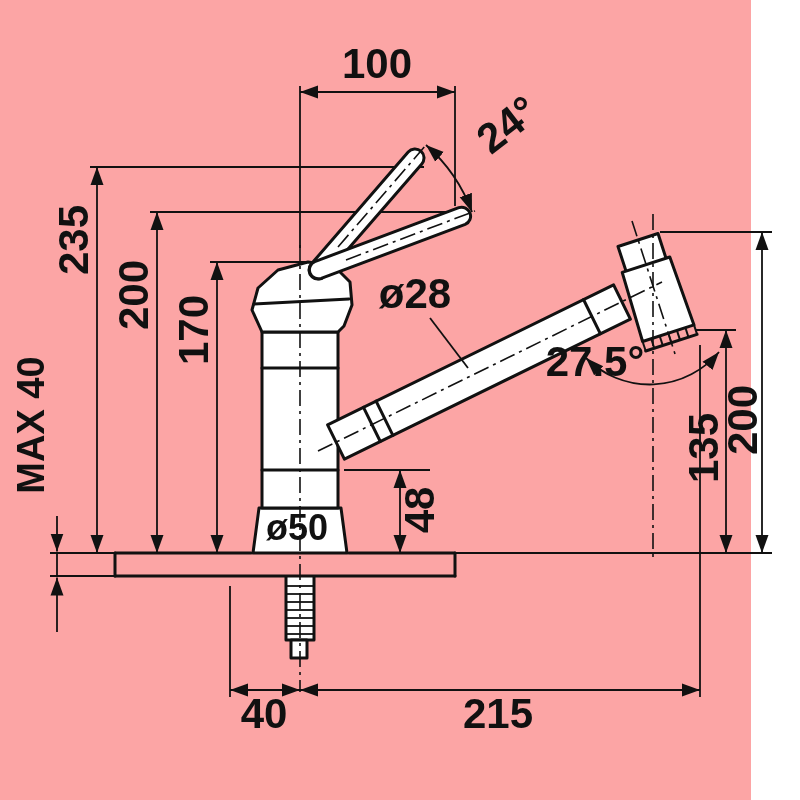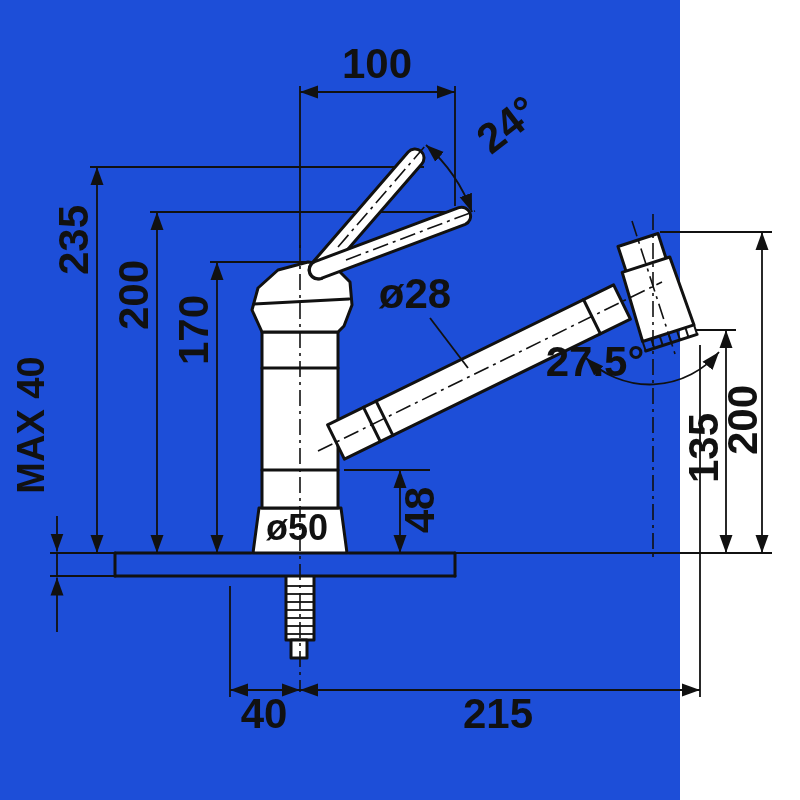--- a/index.html
+++ b/index.html
@@ -2,23 +2,23 @@
 <html><head>
 <meta charset="utf-8">
 <style>
   html, body {
     margin: 0;
     padding: 0;
     background: #ffffff;
   }
   .stage {
     position: relative;
-    width: 680px;
+    width: 751px;
     height: 800px;
-    background: #1d4ed8;
+    background: #fca5a5;
     font-family: "Liberation Sans", "DejaVu Sans", sans-serif;
   }
   svg { display: block; }
   .obj   { stroke: #111; stroke-width: 3;   fill: none; stroke-linejoin: round; stroke-linecap: round; }
   .objf  { stroke: #111; stroke-width: 3;   fill: #fff; stroke-linejoin: round; }
   .dim   { stroke: #111; stroke-width: 1.8; fill: none; }
   .thin  { stroke: #111; stroke-width: 1.8; fill: none; }
   .hatch { stroke: #111; stroke-width: 1.8; fill: none; }
   .teeth { stroke: #111; stroke-width: 2;   fill: none; }
   .cl    { stroke: #111; stroke-width: 1.6; fill: none; stroke-dasharray: 16 5 3 5; }

